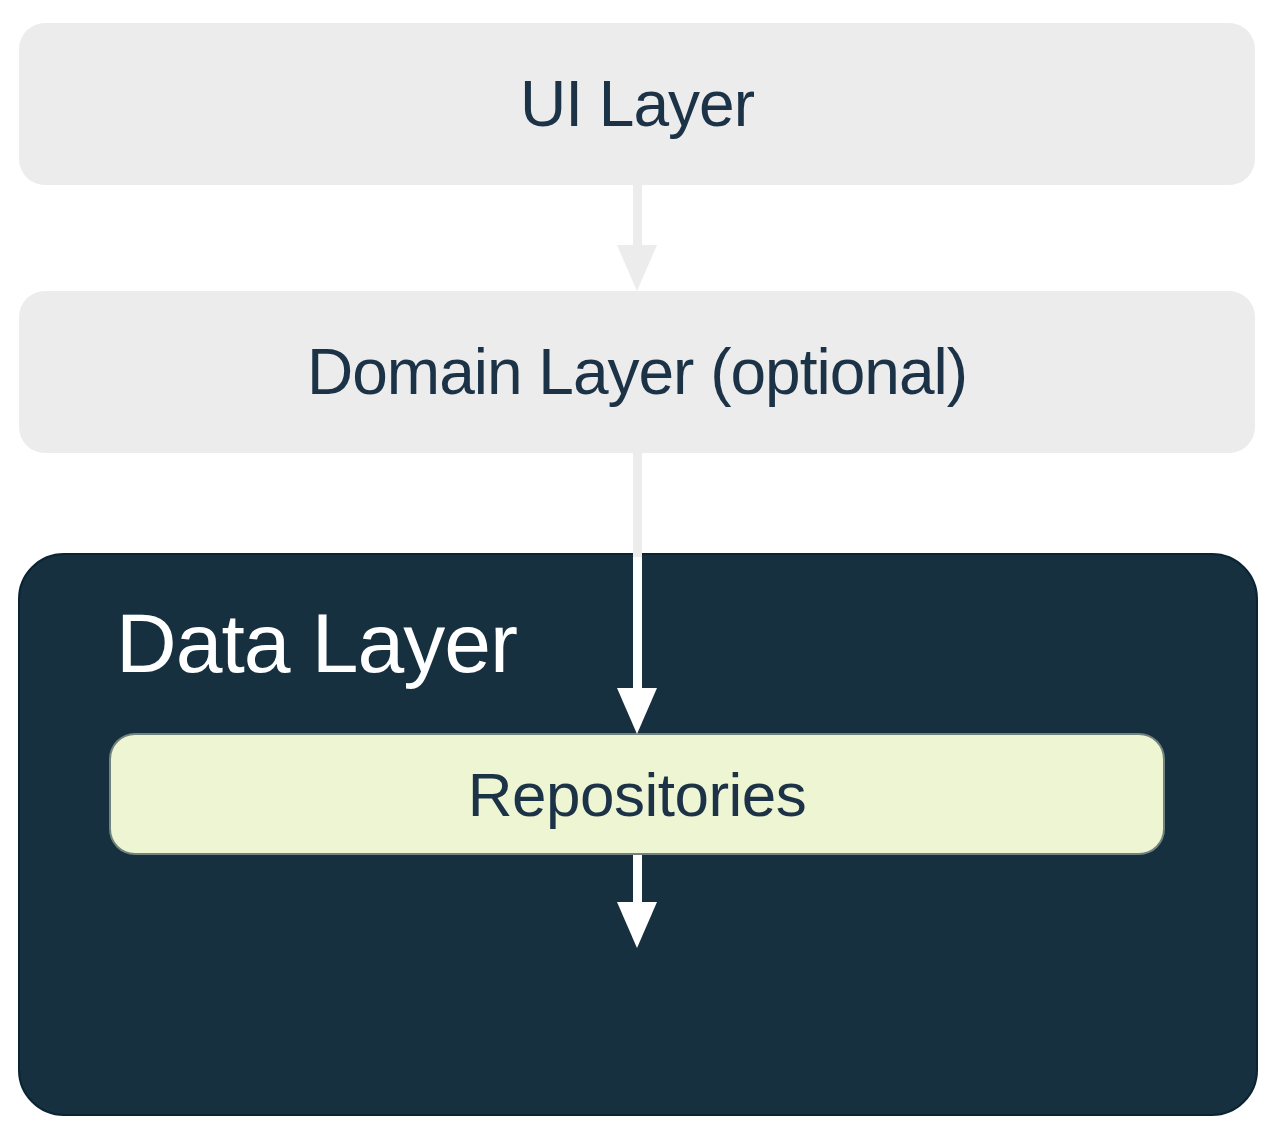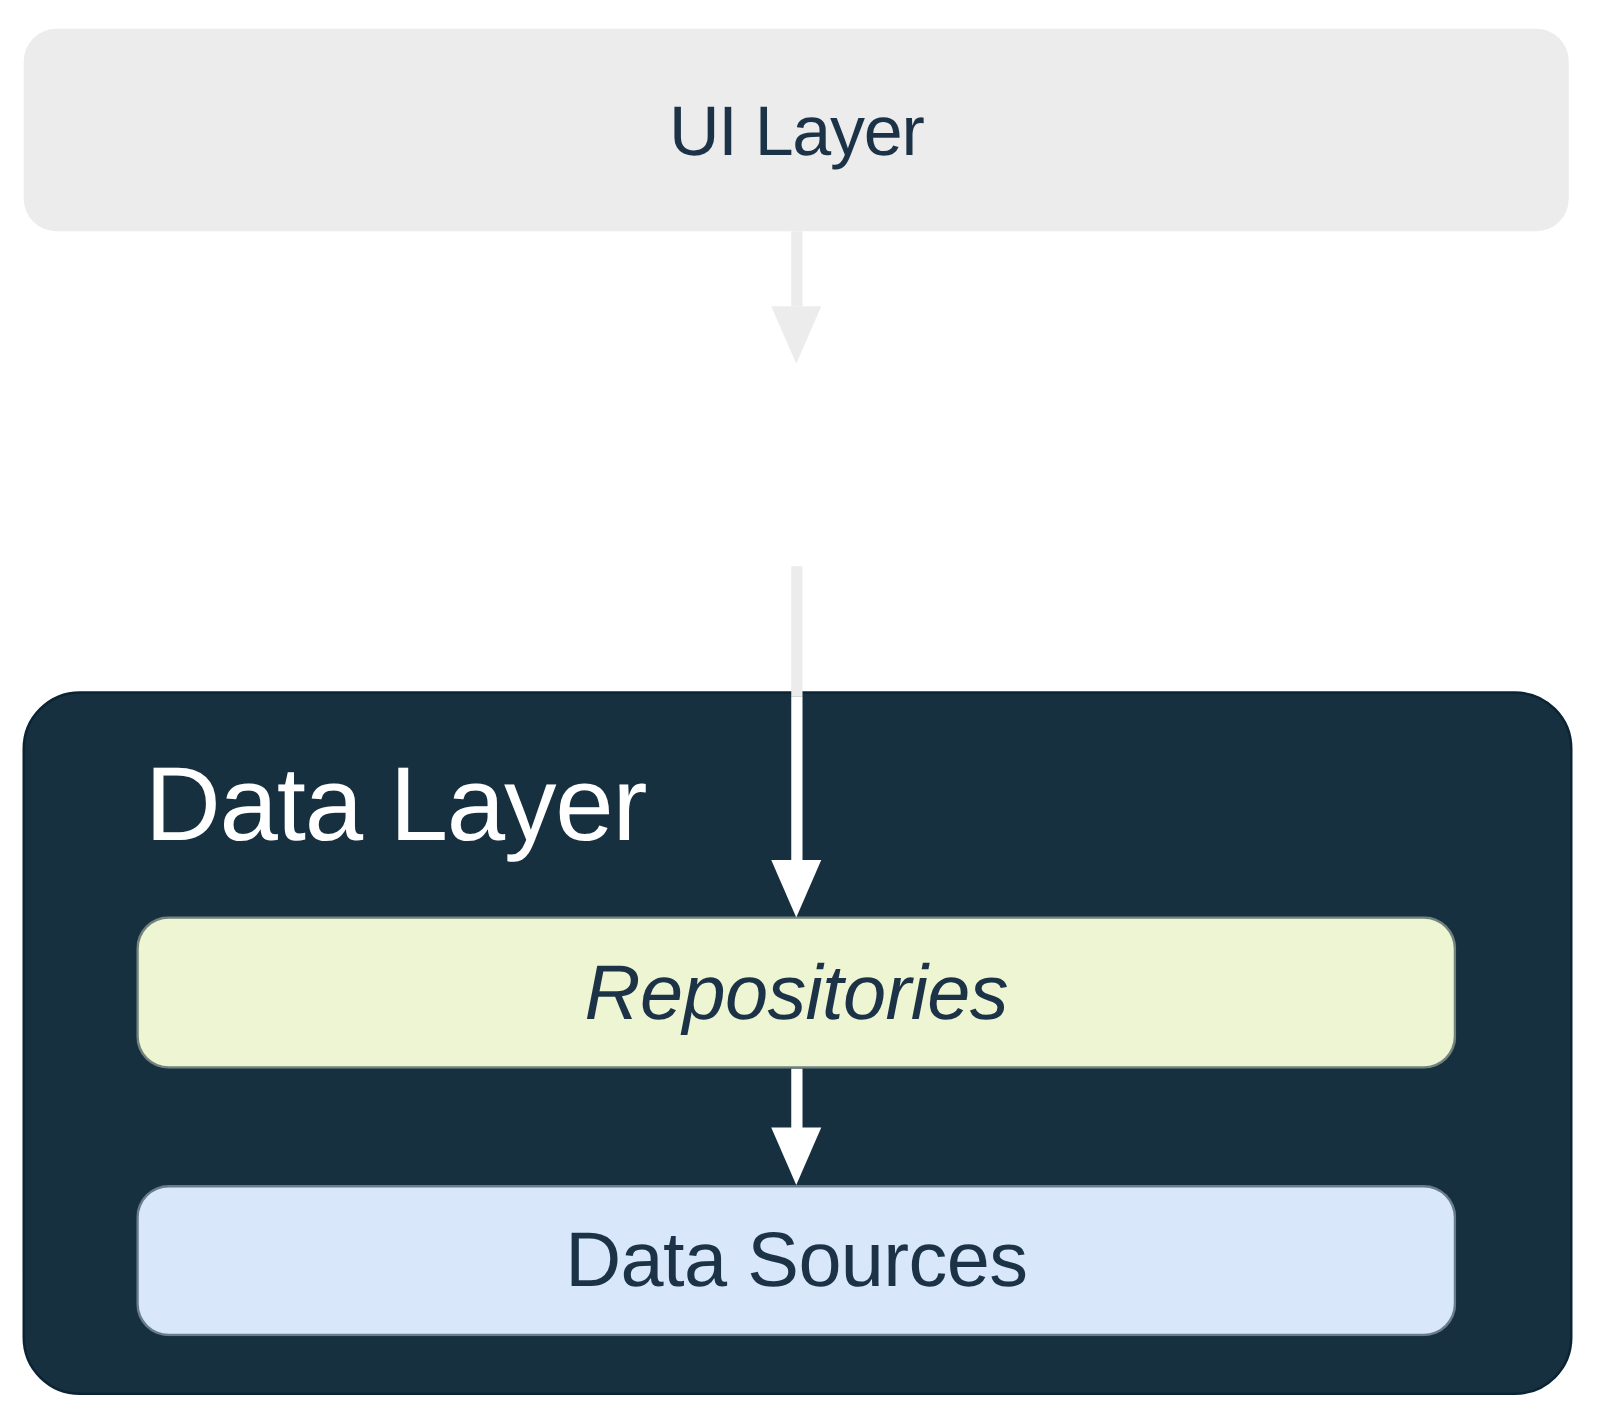--- a/index.html
+++ b/index.html
@@ -22,21 +22,21 @@
     justify-content: center;
     box-sizing: border-box;
   }
   .layer-box {
     left: 19px;
     width: 1236px;
     height: 162px;
     background: var(--layer-box-bg);
     border-radius: 26px;
     color: var(--layer-text);
-    font-size: 56px;
+    font-size: 64px;
     letter-spacing: -1px;
   }
   .box-ui { top: 23px; }
   .box-domain { top: 291px; }
 
   .box-data-layer {
     position: absolute;
     left: 18px;
     top: 553px;
     width: 1240px;
@@ -61,21 +61,20 @@
     height: 122px;
     border-radius: 26px;
     color: var(--layer-text);
     font-size: 62px;
     letter-spacing: -0.5px;
     border: 2px solid rgba(11, 36, 52, 0.55);
   }
   .box-repositories {
     top: 733px;
     background: var(--repositories-bg);
-    font-style: italic;
   }
   .box-data-sources {
     top: 948px;
     height: 121px;
     background: var(--data-sources-bg);
   }
 
   
   .arrow-stem {
     position: absolute;
@@ -110,36 +109,36 @@
 
   <div class="box layer-box box-ui">
     <span>UI Layer</span>
   </div>
 
   <div>
     <div class="arrow-stem gray stem-1"></div>
     <div class="arrow-head head-gray head-1"></div>
   </div>
 
+  <div class="box layer-box box-domain">
+    <span>Domain Layer (optional)</span>
+  </div>
 
   <div class="box-data-layer"></div>
   <div class="data-layer-label">Data Layer</div>
 
   <div>
     <div class="arrow-stem gray stem-2-gray"></div>
     <div class="arrow-stem white stem-2-white"></div>
     <div class="arrow-head head-white head-2"></div>
   </div>
 
   <div class="box inner-box box-repositories">
     <span>Repositories</span>
   </div>
 
   <div>
     <div class="arrow-stem white stem-3"></div>
     <div class="arrow-head head-white head-3"></div>
   </div>
 
-  <div class="box inner-box box-data-sources">
-    <span>Data Sources</span>
-  </div>
 
 </div>
 
 </body></html>

